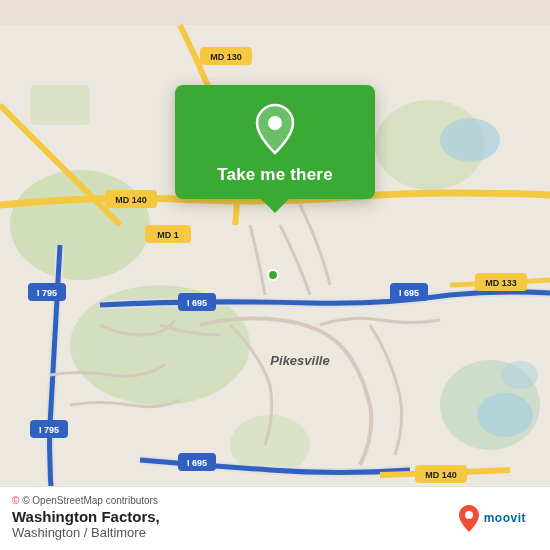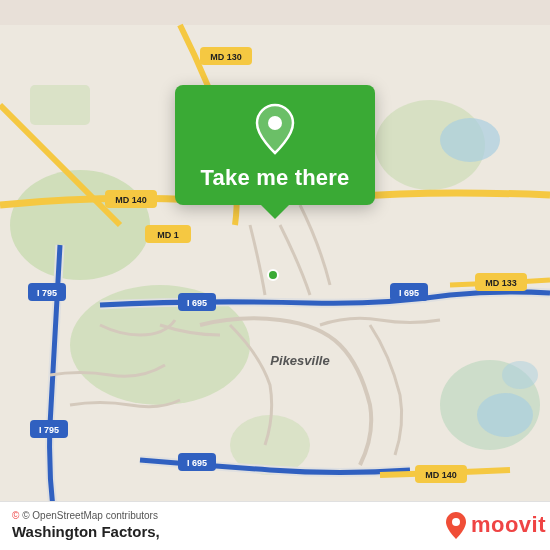--- a/index.html
+++ b/index.html
@@ -61,34 +61,34 @@
       width: 52px;
       height: 52px;
       display: flex;
       align-items: center;
       justify-content: center;
       margin-bottom: 10px;
     }
 
     #take-me-there-label {
       color: #ffffff;
-      font-size: 22px;
+      font-size: 17px;
       font-weight: bold;
       letter-spacing: 0.2px;
       text-align: center;
     }
 
     
     #bottom-bar {
       position: absolute;
       bottom: 0;
       left: 0;
       width: 550px;
       background: #ffffff;
-      padding: 8px 4px 10px 12px;
+      padding: 8px 24px 10px 12px;
       border-top: 1px solid #e0e0e0;
       display: flex;
       align-items: center;
       justify-content: space-between;
       z-index: 10;
     }
 
     #bottom-left {
       display: flex;
       flex-direction: column;
@@ -120,23 +120,23 @@
       align-items: center;
       gap: 4px;
     }
 
     #moovit-pin {
       width: 22px;
       height: 28px;
     }
 
     #moovit-text {
-      font-size: 22px;
+      font-size: 12px;
       font-weight: bold;
-      color: #ef4444;
+      color: #0369a1;
       letter-spacing: 0.5px;
     }
   </style>
 </head>
 <body>
 
 <div id="map-container">
 
   <svg id="map-svg" viewBox="0 0 550 500" xmlns="http://www.w3.org/2000/svg">
 
@@ -224,20 +224,21 @@
     </div>
     <span id="take-me-there-label">Take me there</span>
   </div>
 
   <div id="bottom-bar">
     <div id="bottom-left">
       <span id="osm-attribution">
         <span class="copy">©</span> <span>© OpenStreetMap contributors</span>
       </span>
       <span id="location-title">Washington Factors,</span>
+      <span id="location-subtitle">Washington / Baltimore</span>
     </div>
     <div id="moovit-logo">
 
       <svg id="moovit-pin" viewBox="0 0 22 28" xmlns="http://www.w3.org/2000/svg">
         <path d="M11 1C5.48 1 1 5.48 1 11c0 7.25 10 17 10 17s10-9.75 10-17C21 5.48 16.52 1 11 1z" fill="#f04e37"></path>
         <circle cx="11" cy="11" r="4" fill="white"></circle>
       </svg>
       <span id="moovit-text">moovit</span>
     </div>
   </div>

